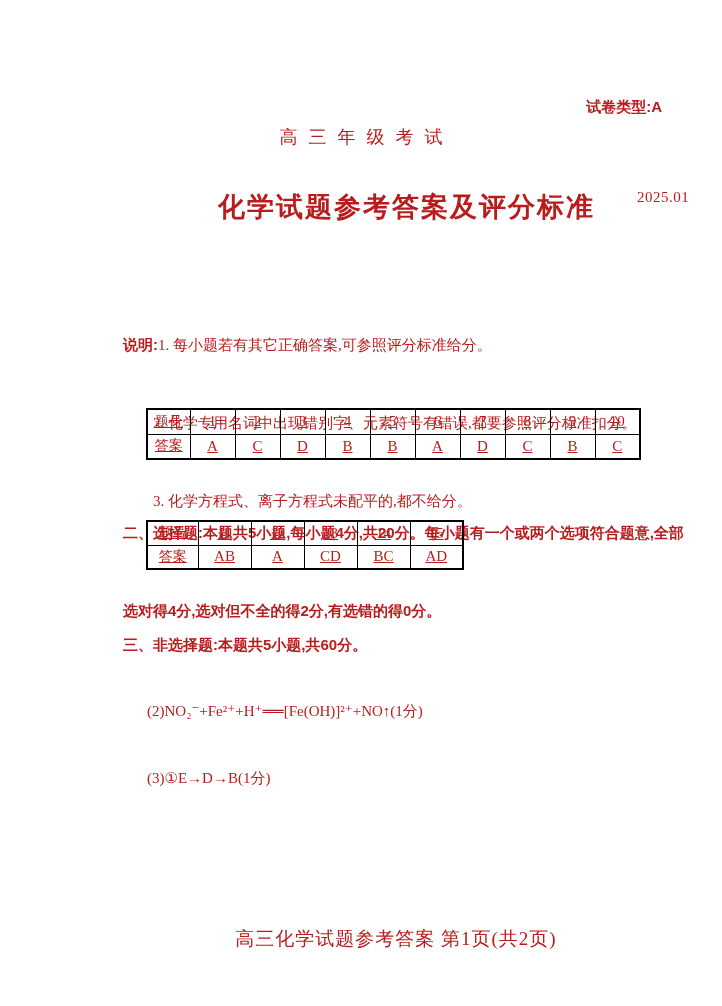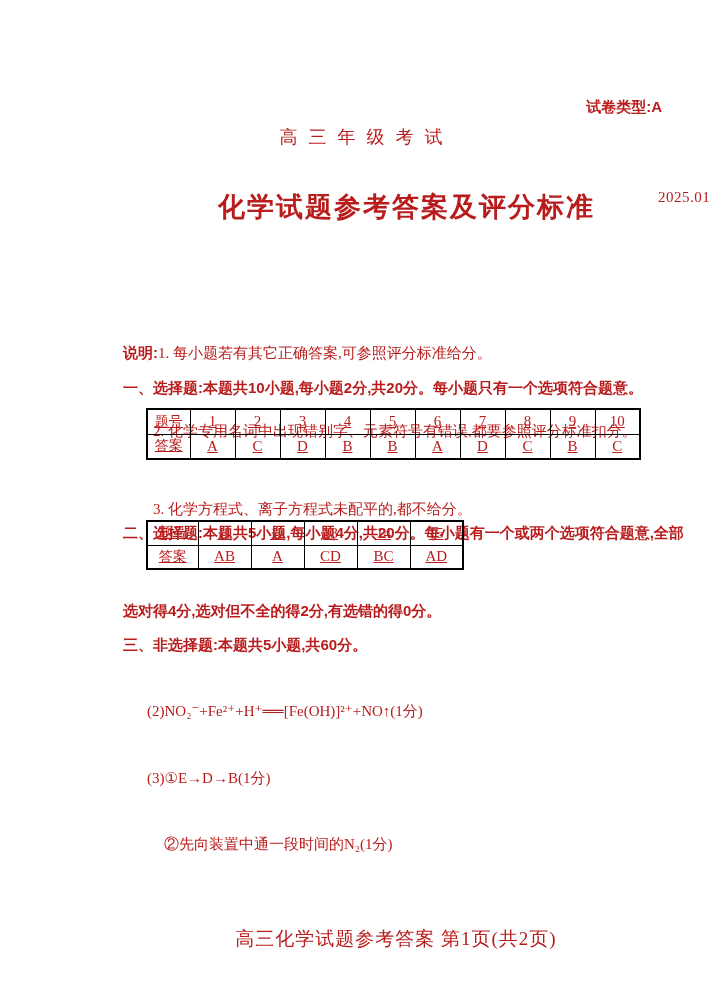--- a/index.html
+++ b/index.html
@@ -24,24 +24,24 @@
     text-align:center; font-size:18px; letter-spacing:11px; padding-left:11px;
   }
   .title-row {
     position:absolute; top:189px; left:218px;
     display:flex; align-items:flex-start;
   }
   .main-title {
     font-size:27px; font-weight:700; letter-spacing:2px;
     font-family:"Liberation Serif","DejaVu Serif",serif;
   }
-  .title-date { font-size:15px; margin-left:63px; padding-bottom:4px; letter-spacing:0.5px; }
+  .title-date { font-size:15px; margin-left:42px; padding-bottom:4px; letter-spacing:0.5px; }
 
   .notes {
-    position:absolute; top:288px; left:123px; width:545px;
+    position:absolute; top:280px; left:123px; width:545px;
     font-size:15px; line-height:26px; white-space:pre;
   }
   .notes .cont { padding-left:30px; }
 
   .s1-heading {
     position:absolute; top:379px; left:123px;
     font-size:15px; white-space:pre;
   }
   .ans-table {
     position:absolute; left:146px;
@@ -97,21 +97,20 @@
     <span class="main-title">化学试题参考答案及评分标准</span>
     <span class="title-date">2025.01</span>
   </div>
 
   <div class="notes">
     <div><span class="hd-sans">说明:</span><span>1. 每小题若有其它正确答案,可参照评分标准给分。</span></div>
     <div class="cont">2. 化学专用名词中出现错别字、元素符号有错误,都要参照评分标准扣分。</div>
     <div class="cont">3. 化学方程式、离子方程式未配平的,都不给分。</div>
   </div>
 
-  <div class="s1-heading hd-sans">一、选择题:本题共10小题,每小题2分,共20分。每小题只有一个选项符合题意。</div>
 
   <table class="ans-table t1">
     <tbody>
         <tr>
       <td class="lab">题号</td>
       <td>1</td>
       <td>2</td>
       <td>3</td>
       <td>4</td>
       <td>5</td>
@@ -160,21 +159,20 @@
       <td>BC</td>
       <td>AD</td>
     </tr>
   </tbody>
     </table>
 
   <div class="s3">
     <div class="hd-sans">三、非选择题:本题共5小题,共60分。</div>
     <div class="i1">(2)NO₂⁻+Fe²⁺+H⁺══[Fe(OH)]²⁺+NO↑(1分)</div>
     <div class="i1">(3)①E→D→B(1分)</div>
-    <div class="i2">②先向装置中通一段时间的N₂(1分)</div>
     
     
     
     
     
     
     
     
     
   </div>

